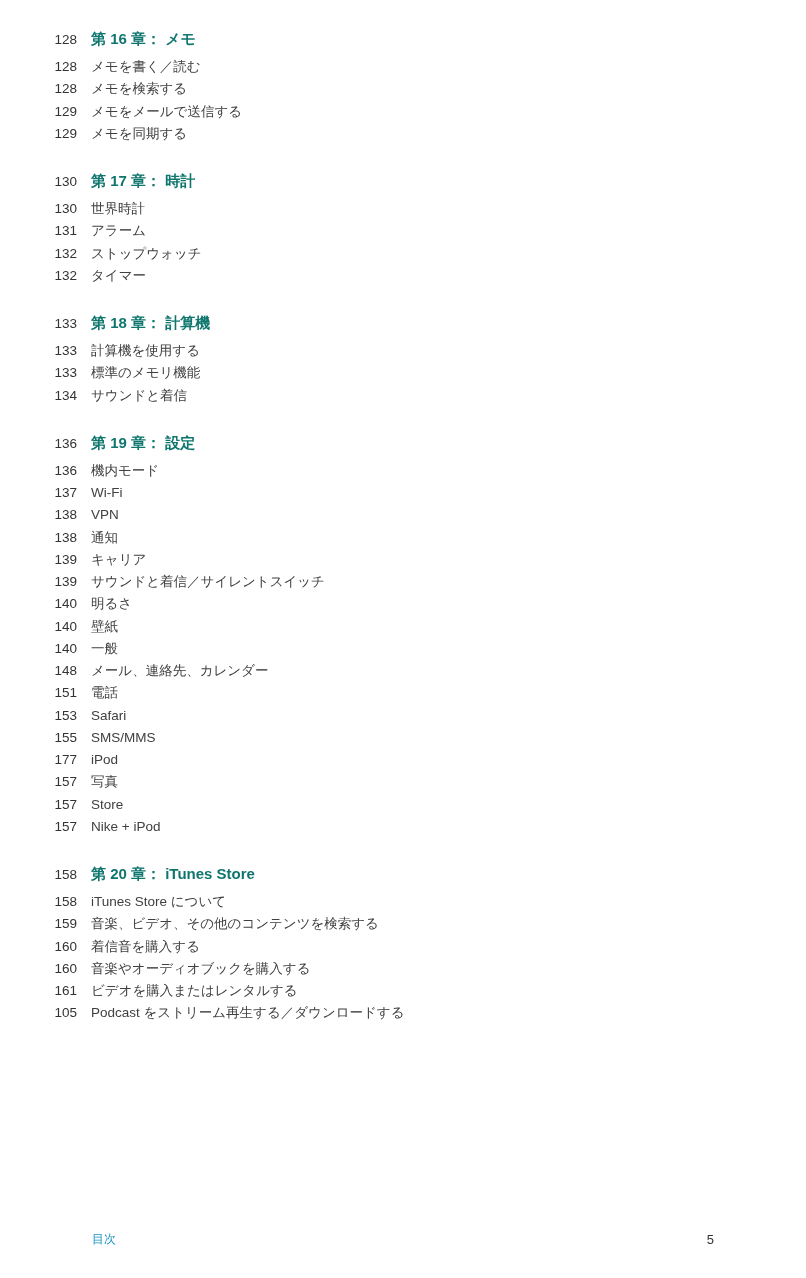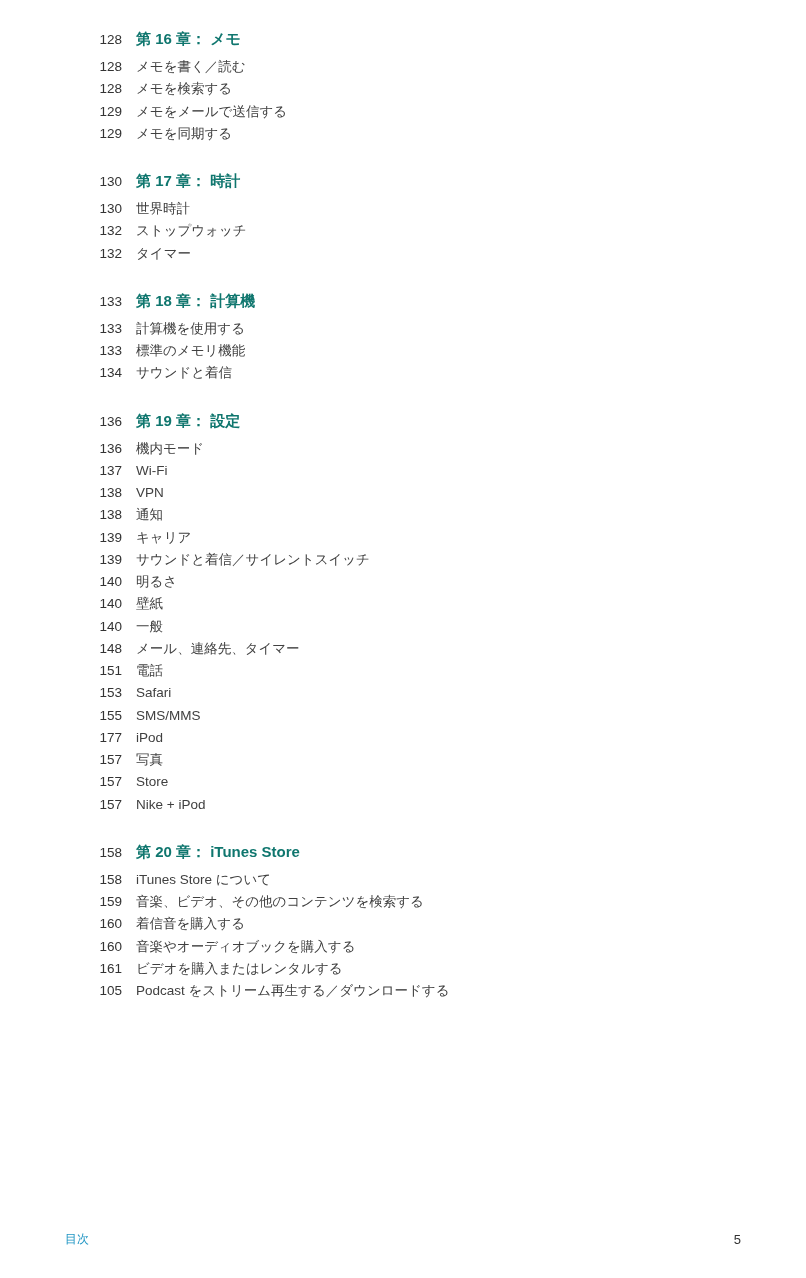--- a/index.html
+++ b/index.html
@@ -12,21 +12,21 @@
       background: #ffffff;
       font-family: 'Helvetica Neue', Helvetica, Arial, sans-serif;
       font-size: 14px;
       color: #333333;
       width: 806px;
       min-height: 1278px;
       position: relative;
     }
 
     .page {
-      padding: 30px 80px 60px 80px;
+      padding: 30px 80px 60px 35px;
     }
 
     .toc-section {
       margin-bottom: 18px;
     }
 
     .toc-chapter-title {
       color: #0f766e;
       font-size: 15px;
       font-weight: bold;
@@ -71,21 +71,21 @@
     }
 
     .page-footer {
       position: absolute;
       bottom: 30px;
       left: 0;
       right: 0;
       display: flex;
       justify-content: space-between;
       align-items: center;
-      padding: 0 65px;
+      padding: 0 92px;
     }
 
     .footer-toc-label {
       color: #2196c4;
       font-size: 12px;
     }
 
     .footer-page-num {
       font-size: 13px;
       color: #333333;
@@ -122,20 +122,24 @@
     <div class="toc-section">
       <div class="toc-chapter-row">
         <span class="toc-page-num">130</span>
         <span class="toc-chapter-title">第 17 章： 時計</span>
       </div>
       <div class="toc-row">
         <span class="toc-page-num">130</span>
         <span class="toc-item-text">世界時計</span>
       </div>
       <div class="toc-row">
+        <span class="toc-page-num">131</span>
+        <span class="toc-item-text">アラーム</span>
+      </div>
+      <div class="toc-row">
         <span class="toc-page-num">132</span>
         <span class="toc-item-text">ストップウォッチ</span>
       </div>
       <div class="toc-row">
         <span class="toc-page-num">132</span>
         <span class="toc-item-text">タイマー</span>
       </div>
     </div>
     <div class="spacer"></div>
     <div class="toc-section">
@@ -193,21 +197,21 @@
       <div class="toc-row">
         <span class="toc-page-num">140</span>
         <span class="toc-item-text">壁紙</span>
       </div>
       <div class="toc-row">
         <span class="toc-page-num">140</span>
         <span class="toc-item-text">一般</span>
       </div>
       <div class="toc-row">
         <span class="toc-page-num">148</span>
-        <span class="toc-item-text">メール、連絡先、タイマー</span>
+        <span class="toc-item-text">メール、連絡先、カレンダー</span>
       </div>
       <div class="toc-row">
         <span class="toc-page-num">151</span>
         <span class="toc-item-text">電話</span>
       </div>
       <div class="toc-row">
         <span class="toc-page-num">153</span>
         <span class="toc-item-text">Safari</span>
       </div>
       <div class="toc-row">

